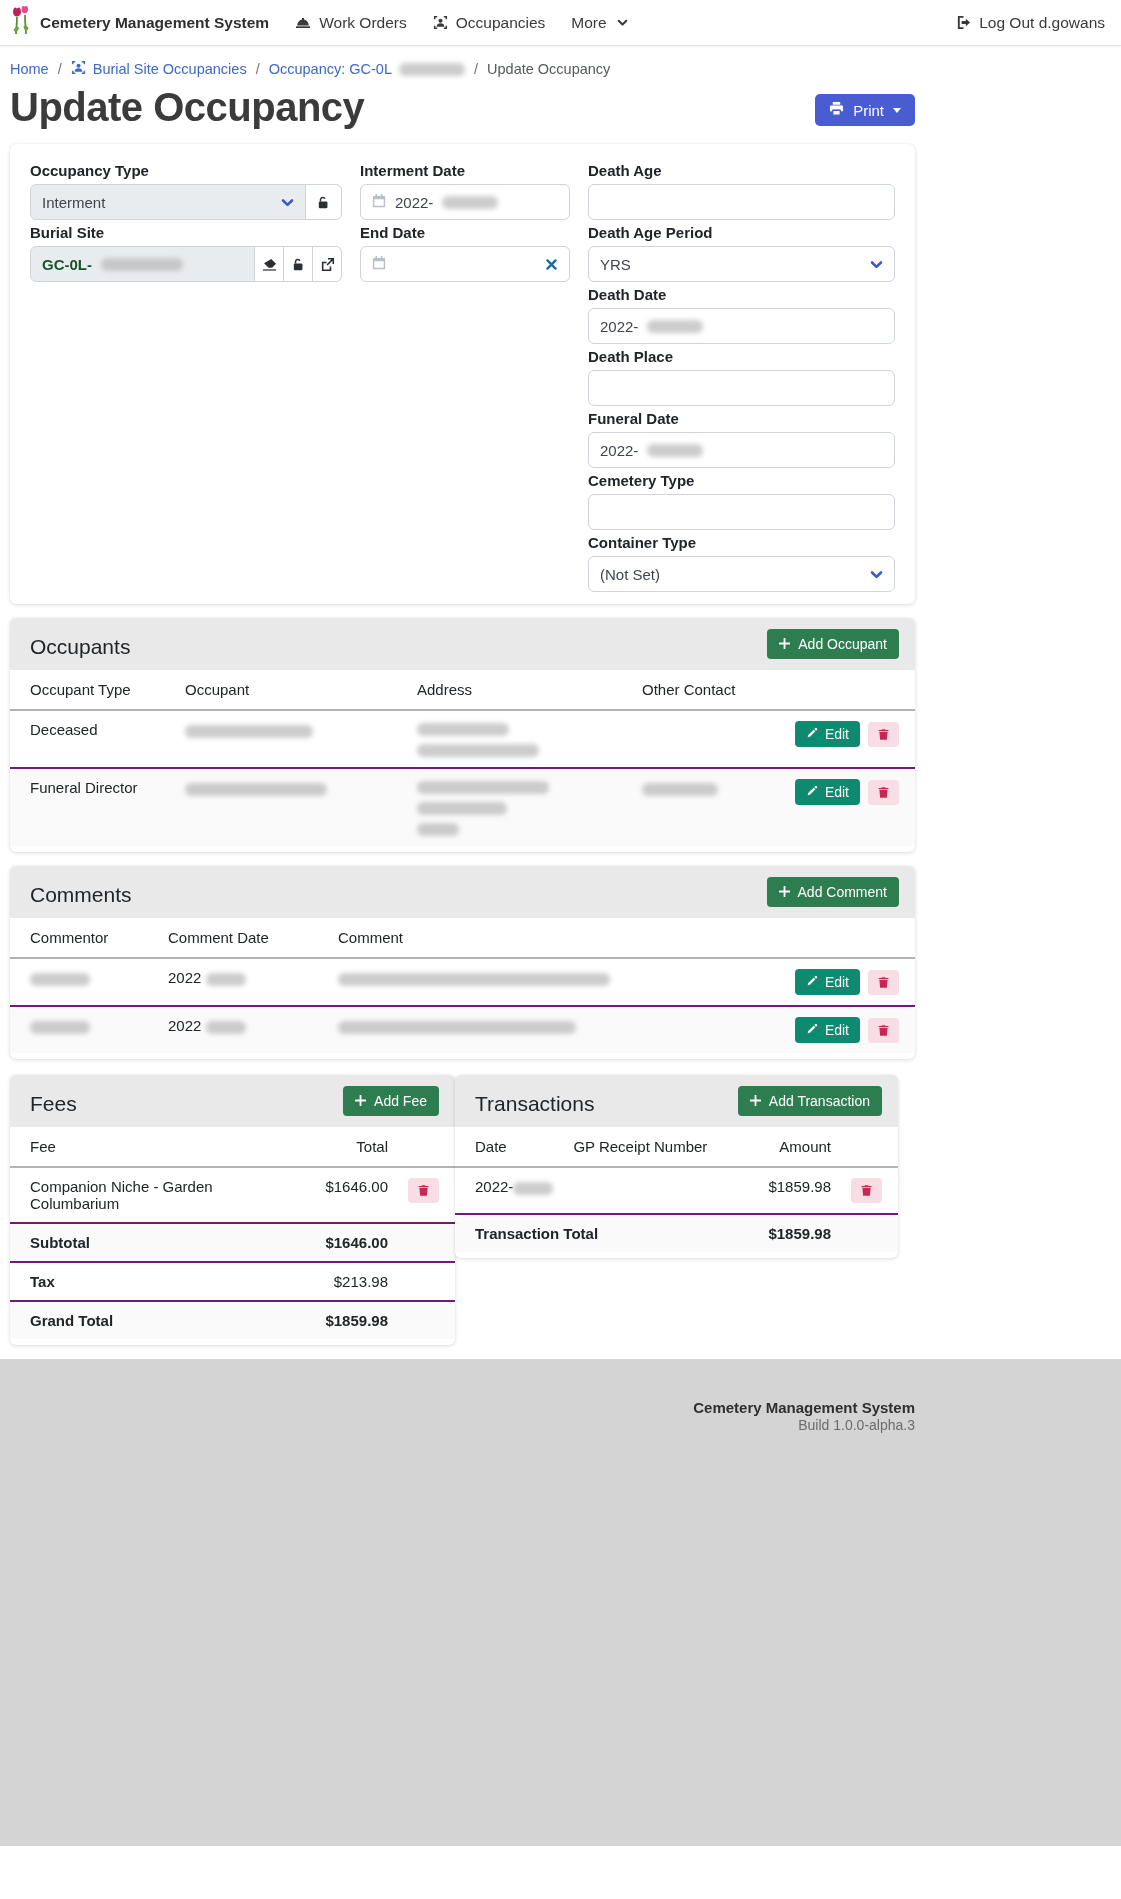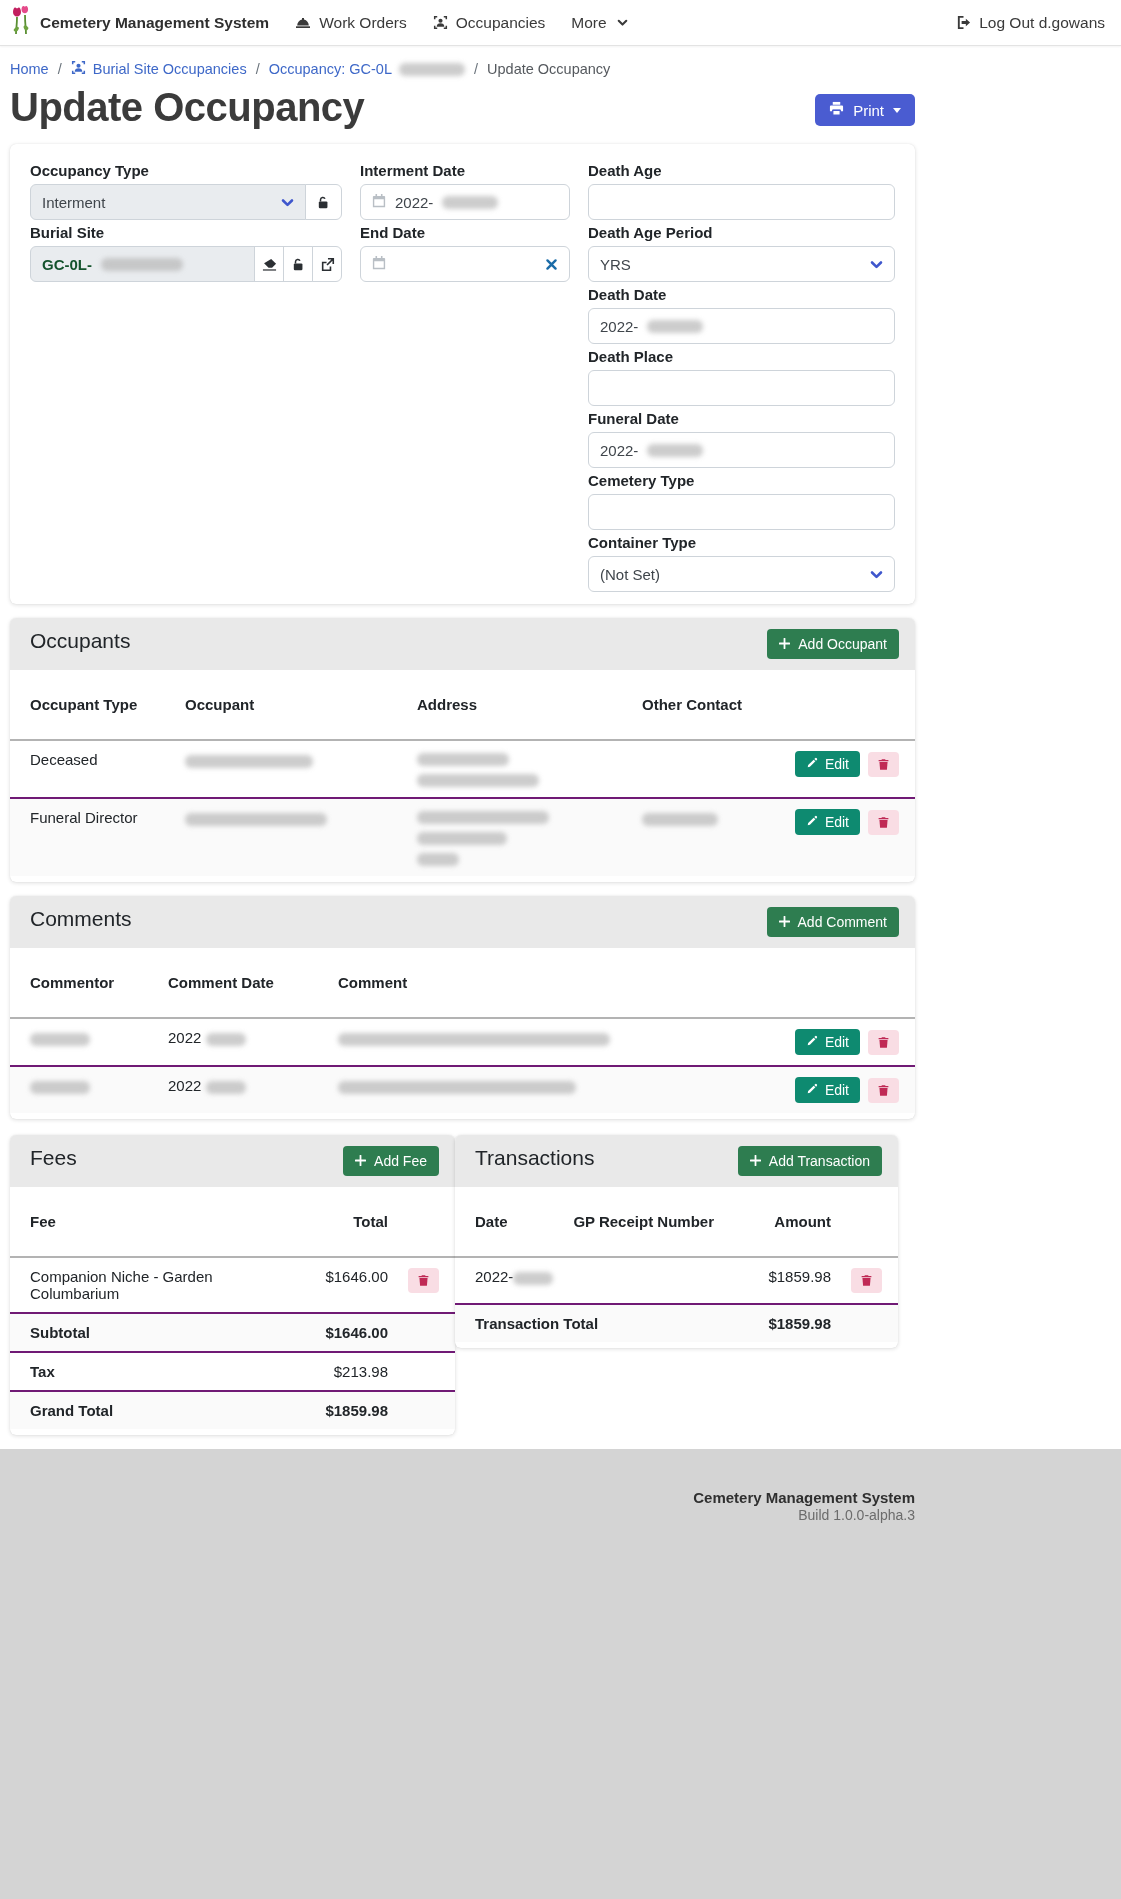--- a/index.html
+++ b/index.html
@@ -74,28 +74,28 @@
   }
   .group-btn:last-child { border-radius:0 6px 6px 0; }
   .cal-icon { color:#b9bfc5; flex:0 0 auto; }
   .clear-x { margin-left:auto; color:#1b6ca8; display:flex; cursor:pointer; }
 
   .btn-submit { background:#0e8a70; color:#fff; font-size:15px; gap:10px; padding:8px 15px; }
   .btn-moreopt { background:#fff; color:#212529; border:1px solid #ced4da; font-size:15px; gap:9px; padding:8px 13px; }
 
   
   .sec-head {
-    display:flex; align-items:flex-start; justify-content:space-between;
+    display:flex; align-items:flex-end; justify-content:space-between;
     background:#e9e9e9; border-radius:6px 6px 0 0; padding:11px 16px 11px 20px;
   }
   .sec-title { font-size:21px; font-weight:500; color:#212529; }
   .btn-add { background:#2e7d50; color:#fff; font-size:14px; gap:8px; padding:7px 12px; border-radius:4px; }
 
   table { width:100%; border-collapse:collapse; font-size:15px; }
-  th { text-align:left; font-weight:700; padding:26px 10px; border-bottom:2px solid #b3b3b3; }
+  th { text-align:left; font-weight:400; padding:11px 10px; border-bottom:2px solid #b3b3b3; }
   td { padding:10px 10px; border-bottom:2px solid #701a75; vertical-align:top; }
   tr:last-child td { border-bottom:none; }
   th:first-child, td:first-child { padding-left:20px; }
   th:last-child, td:last-child { padding-right:16px; }
   tbody tr.striped { background:#fafafa; }
   .actions-cell { text-align:right; white-space:nowrap; }
   .btn-edit { background:#0e8a70; color:#fff; font-size:14px; gap:7px; padding:5px 11px; border-radius:4px; }
   .btn-trash { background:#f9dde4; color:#c02a55; padding:6px 9px; border-radius:4px; }
   .row-actions { display:inline-flex; gap:8px; align-items:center; }
   .tbl-pad-bottom { height:6px; }

